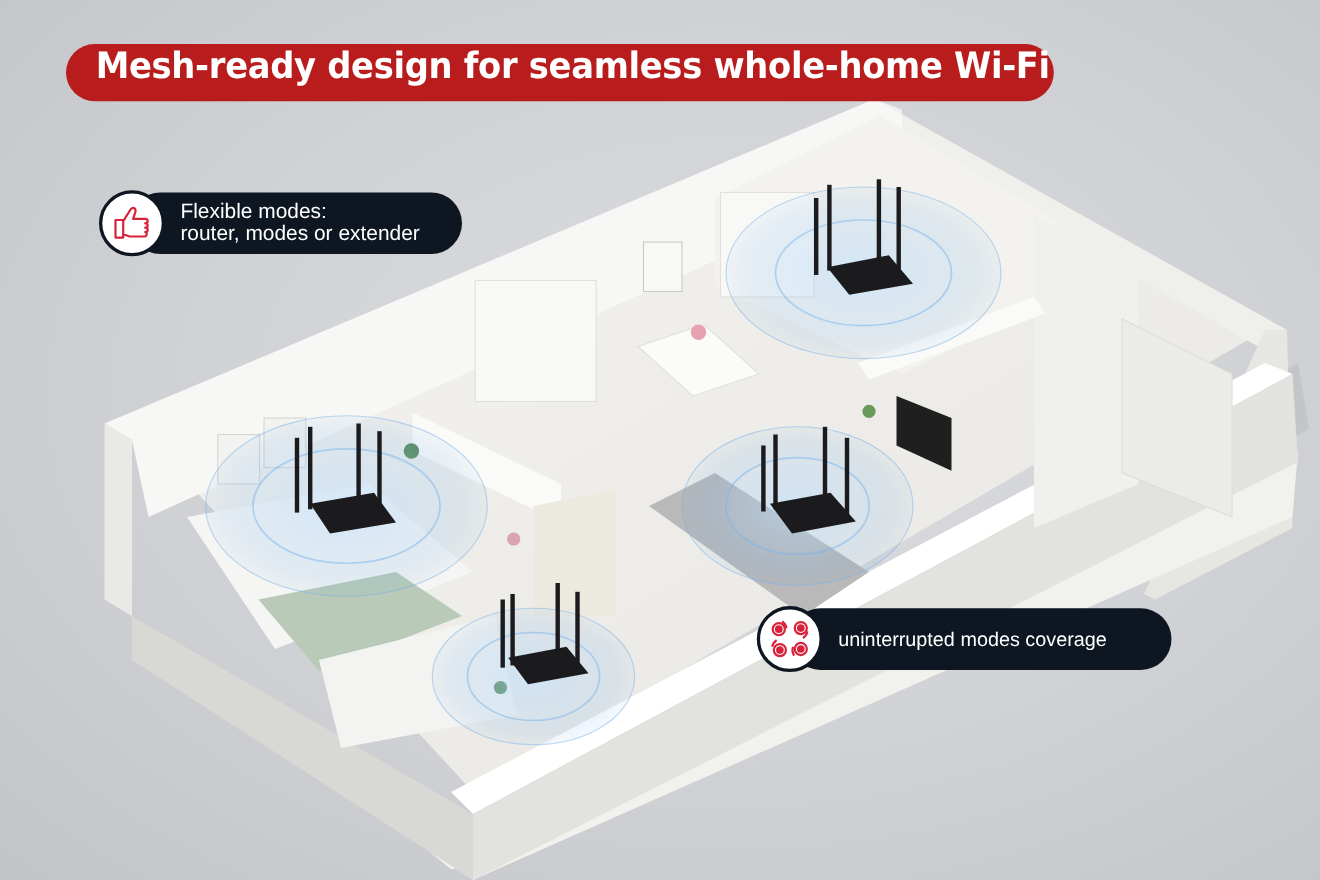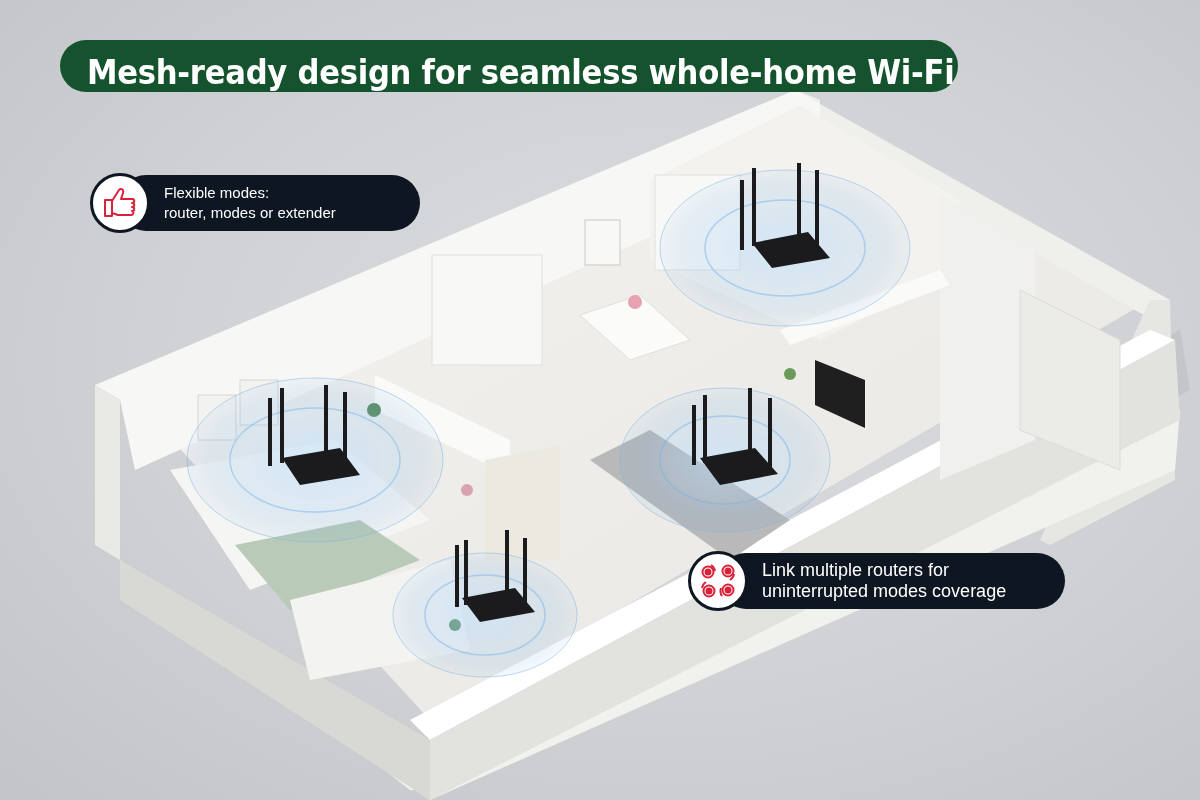--- a/index.html
+++ b/index.html
@@ -7,41 +7,41 @@
     body {
       position: relative;
       font-family: "Liberation Sans", "DejaVu Sans", sans-serif;
       background: radial-gradient(ellipse at 55% 45%, #dcdde0 0%, #cfd1d4 55%, #c2c4c8 100%);
     }
     .scene { position: absolute; left: 0; top: 0; width: 1200px; height: 800px; }
 
     .headline {
       position: absolute; left: 60px; top: 40px; height: 52px;
       width: 898px; border-radius: 26px;
-      background: #14532d;
-      display: flex; align-items: flex-end; padding-left: 27px;
+      background: #b91c1c;
+      display: flex; align-items: flex-start; padding-left: 27px;
     }
     .headline-text {
       color: #ffffff; font-weight: 700; font-size: 33px;
       letter-spacing: -0.3px; white-space: nowrap;
       font-family: "DejaVu Sans", sans-serif;
       transform: scaleX(0.93); transform-origin: left center;
     }
 
     .badge {
       position: absolute; display: flex; align-items: center;
       background: #0e1621; border-radius: 28px; height: 56px;
     }
     .badge-icon {
       position: absolute; width: 60px; height: 60px; border-radius: 50%;
       background: #ffffff; border: 3px solid #0e1621;
       display: flex; align-items: center; justify-content: center;
     }
     .badge-text {
-      color: #ffffff; font-size: 15px; line-height: 20px; font-weight: 500;
+      color: #ffffff; font-size: 19px; line-height: 20px; font-weight: 500;
       white-space: nowrap;
     }
     .badge-line { display: block; }
 
     .b1 { left: 118px; top: 175px; width: 302px; }
     .b1 .badge-icon { left: -28px; top: -2px; }
     .b1 .badge-text { margin-left: 46px; }
 
     .b2 { left: 718px; top: 553px; width: 347px; }
     .b2 .badge-icon { left: -30px; top: -2px; }
@@ -191,16 +191,15 @@
       <path d="M37 14 a9 9 0 0 1 -4 6"></path>
       <circle cx="12" cy="31" r="2.5" fill="#d9223a"></circle>
         <circle cx="12" cy="31" r="5.5"></circle>
       <path d="M5 28 a9 9 0 0 1 4 -6"></path>
       <circle cx="31" cy="30" r="2.5" fill="#d9223a"></circle>
         <circle cx="31" cy="30" r="5.5"></circle>
       <path d="M25 36 a9 9 0 0 1 -1 -8"></path>
     </svg>
   </div>
   <div class="badge-text">
-    <span class="badge-line">Link multiple routers for</span>
     <span class="badge-line">uninterrupted modes coverage</span>
   </div>
 </div>
 
 </body></html>

